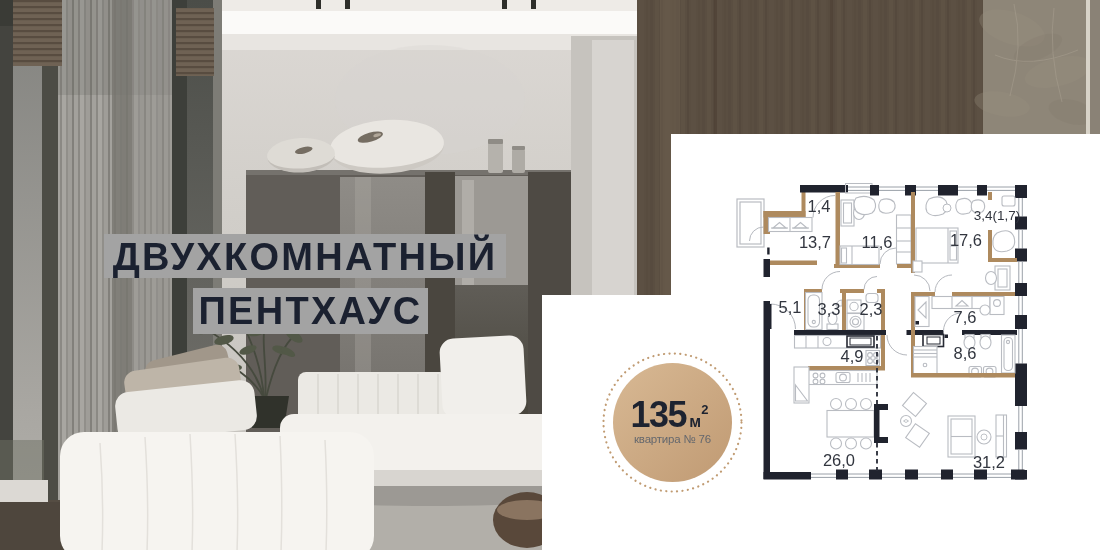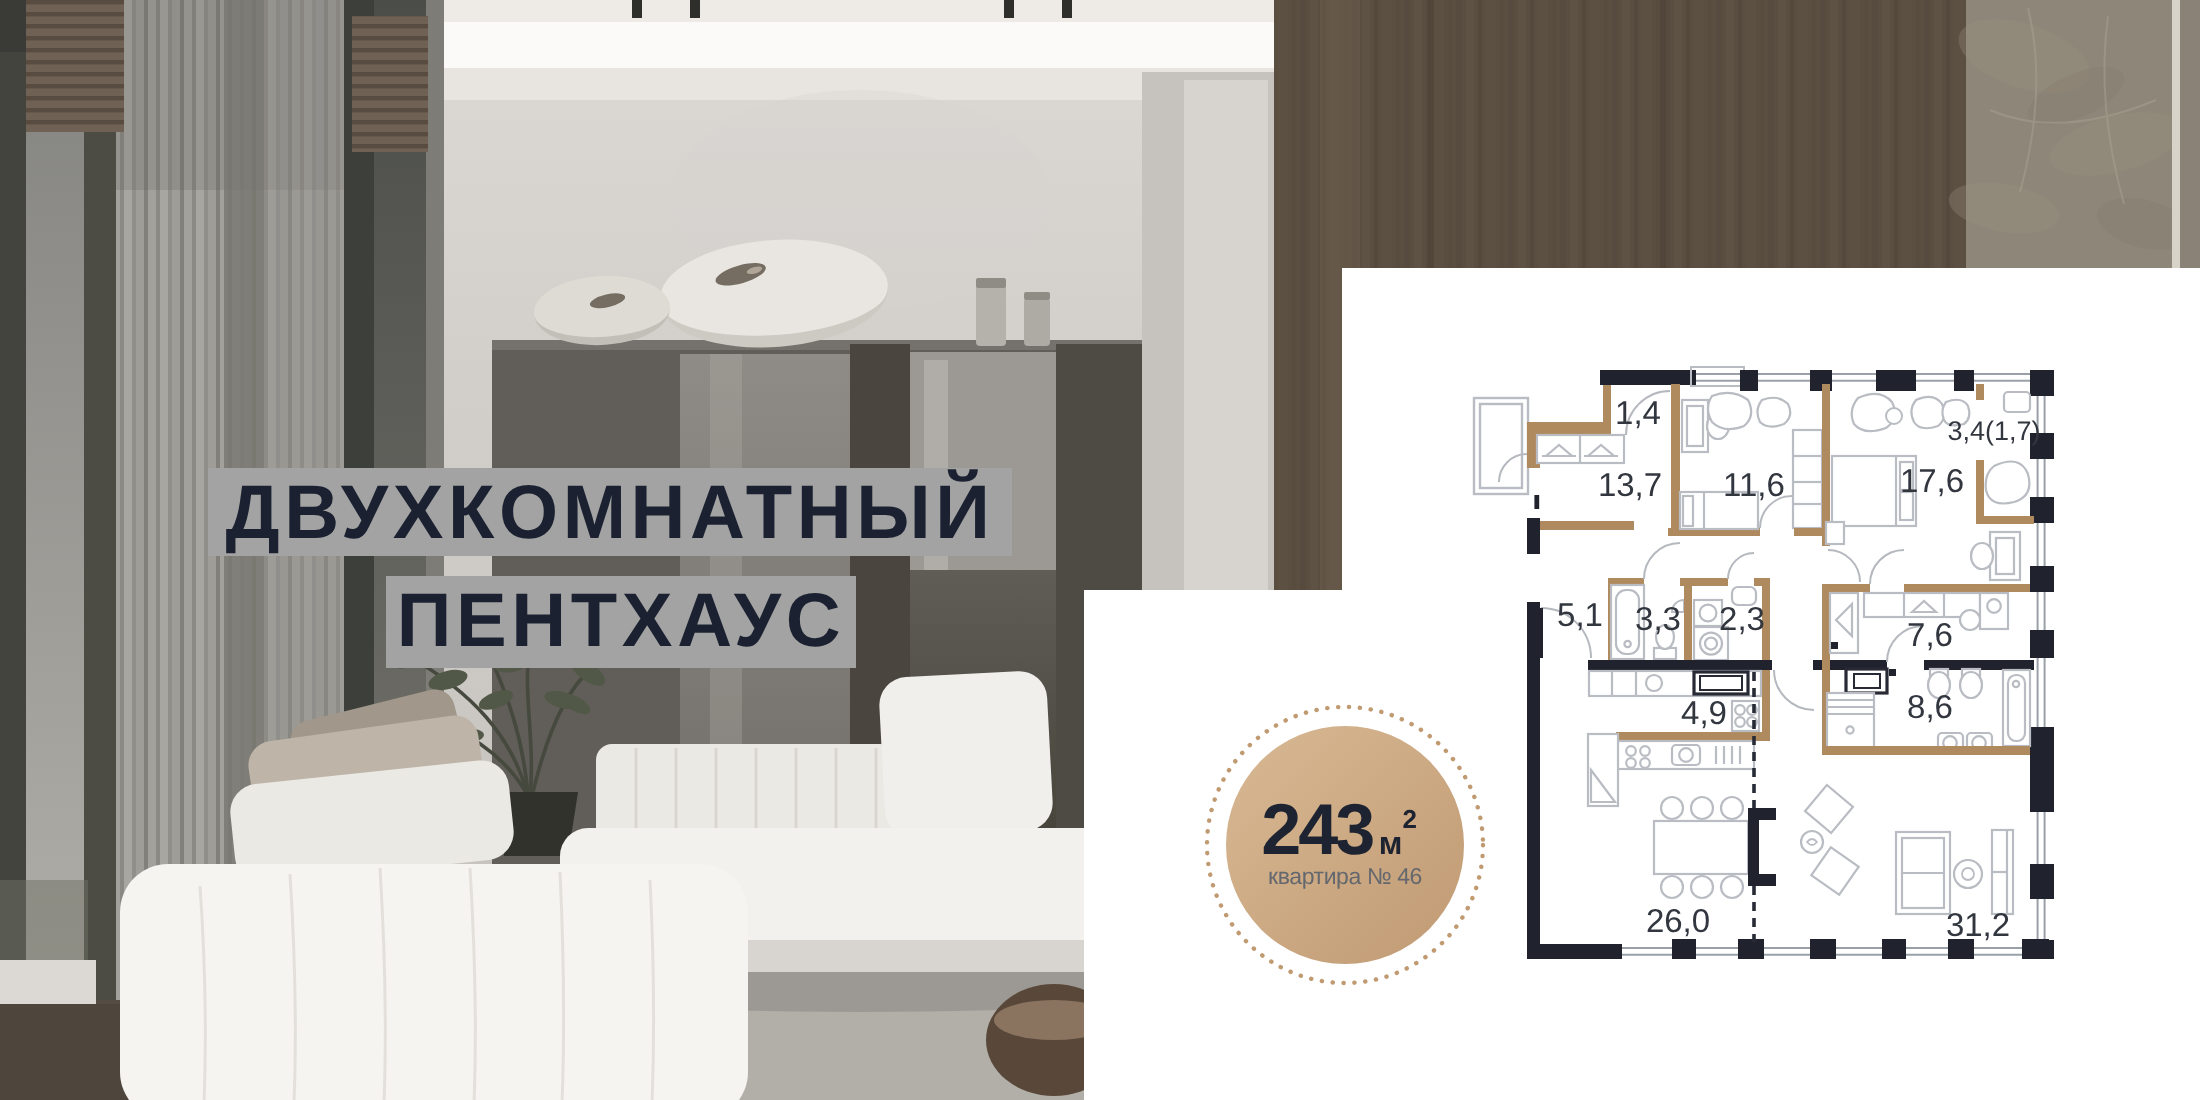--- a/index.html
+++ b/index.html
@@ -253,22 +253,22 @@
       <linearGradient id="bg2" x1="0" y1="0" x2="1" y2="1">
         <stop offset="0" stop-color="#d8b994"></stop>
             <stop offset="1" stop-color="#c09a73"></stop>
       </linearGradient>
     </defs>
 
     <circle cx="70.5" cy="70.5" r="69" fill="none" stroke="#c09b72" stroke-width="2.2" stroke-dasharray="0.1 5.35" stroke-linecap="round"></circle>
 
     <circle cx="70.5" cy="70.5" r="59.5" fill="url(#bg2)"></circle>
   </svg>
-  <div class="bnum"><span class="n">243</span><span class="m"> м</span><span class="s">2</span></div>
-  <div class="bcap">квартира № 46</div>
+  <div class="bnum"><span class="n">135</span><span class="m"> м</span><span class="s">2</span></div>
+  <div class="bcap">квартира № 76</div>
 </div>
 
 <svg class="abs" style="left:0;top:0" width="1100" height="550" viewBox="0 0 1100 550">
   <g id="plan" fill="none">
 
   <g stroke="#b9bcc2" stroke-width="1.2" fill="#ffffff">
     <rect x="737" y="199" width="27" height="48"></rect>
     <rect x="740" y="202" width="21" height="42"></rect>
   </g>
 

